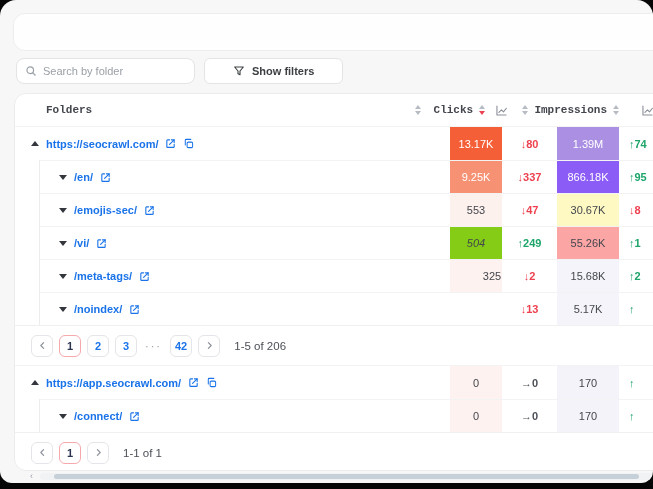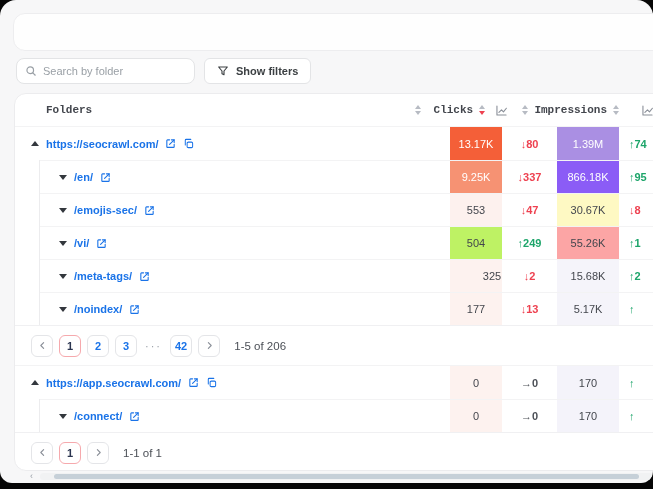--- a/index.html
+++ b/index.html
@@ -13,21 +13,21 @@
   .top-card { position:absolute; left:13px; top:13px; width:660px; height:38px;
               background:#fefefe; border:1px solid #ededef; border-radius:12px; }
 
   
   .search-box { position:absolute; left:16px; top:58px; width:179px; height:26px;
                 background:#fff; border:1px solid #e3e4e6; border-radius:8px;
                 display:flex; align-items:center; padding:4px 8px; gap:6px; }
   .search-box input { border:none; outline:none; flex:1; font-size:11px; color:#3c4043;
                       font-family:"Liberation Sans", sans-serif; background:transparent; min-width:0; }
   .search-box input::placeholder { color:#9aa0a6; }
-  .filters-btn { position:absolute; left:204px; top:58px; height:26px; padding:0 12px;
+  .filters-btn { position:absolute; left:204px; top:58px; height:26px; padding:0 28px;
                  background:#fff; border:1px solid #e3e4e6; border-radius:6px;
                  display:flex; align-items:center; gap:7px; font-size:11px; font-weight:600;
                  color:#3c4043; cursor:pointer; font-family:"Liberation Sans", sans-serif; }
 
   
   .table-card { position:absolute; left:14px; top:93px; width:666px; height:378px;
                 background:#fff; border:1px solid #ececee; border-radius:12px; overflow:hidden; }
 
   .trow { display:flex; align-items:stretch; }
   .thead { height:32px; }
@@ -224,21 +224,21 @@
           <span class="caret-dn"></span>
           <a class="flink">/vi/</a>
           <span class="lnk-icon">
             <svg width="11" height="11" viewBox="0 0 24 24" fill="none" stroke="currentColor" stroke-width="2.4" stroke-linecap="round" stroke-linejoin="round">
               <path d="M14 4h6v6"></path>
                 <path d="M10 14L20 4"></path>
                 <path d="M20 14v5a1.5 1.5 0 0 1-1.5 1.5h-13A1.5 1.5 0 0 1 4 19V5.5A1.5 1.5 0 0 1 5.5 4H10"></path>
             </svg>
           </span>
         </div>
-        <div class="cell c-clicks val" style="background: #bef264; color: rgb(67, 70, 77);">504</div>
+        <div class="cell c-clicks val" style="background: #84cc16; color: rgb(67, 70, 77); font-style: italic;">504</div>
         <div class="cell c-ch1 chg" style="color: rgb(29, 165, 106);">↑249</div>
         <div class="cell c-imp val" style="background: #fca5a5; color: rgb(67, 70, 77);">55.26K</div>
         <div class="cell c-ch2 chg" style="justify-content: flex-start; padding-left: 10px; color: rgb(29, 165, 106);">↑1</div>
       </div>
 
       <div class="trow data-row">
         <div class="cell c-folders">
           <span class="caret-dn"></span>
           <a class="flink">/meta-tags/</a>
           <span class="lnk-icon">
@@ -260,21 +260,20 @@
           <span class="caret-dn"></span>
           <a class="flink">/noindex/</a>
           <span class="lnk-icon">
             <svg width="11" height="11" viewBox="0 0 24 24" fill="none" stroke="currentColor" stroke-width="2.4" stroke-linecap="round" stroke-linejoin="round">
               <path d="M14 4h6v6"></path>
                 <path d="M10 14L20 4"></path>
                 <path d="M20 14v5a1.5 1.5 0 0 1-1.5 1.5h-13A1.5 1.5 0 0 1 4 19V5.5A1.5 1.5 0 0 1 5.5 4H10"></path>
             </svg>
           </span>
         </div>
-        <div class="cell c-clicks val" style="background: rgb(253, 242, 239); color: rgb(67, 70, 77);">177</div>
         <div class="cell c-ch1 chg" style="color: rgb(238, 65, 80);">↓13</div>
         <div class="cell c-imp val" style="background: rgb(245, 244, 250); color: rgb(67, 70, 77);">5.17K</div>
         <div class="cell c-ch2 chg" style="justify-content: flex-start; padding-left: 10px; color: rgb(29, 165, 106);">↑</div>
       </div>
     </div>
 
     <div class="pag">
       <button class="pbtn nav">
         <svg width="9" height="9" viewBox="0 0 16 16" fill="none" stroke="#8a8f98" stroke-width="2" stroke-linecap="round" stroke-linejoin="round">
             <path d="M10 3L5 8l5 5"></path>

